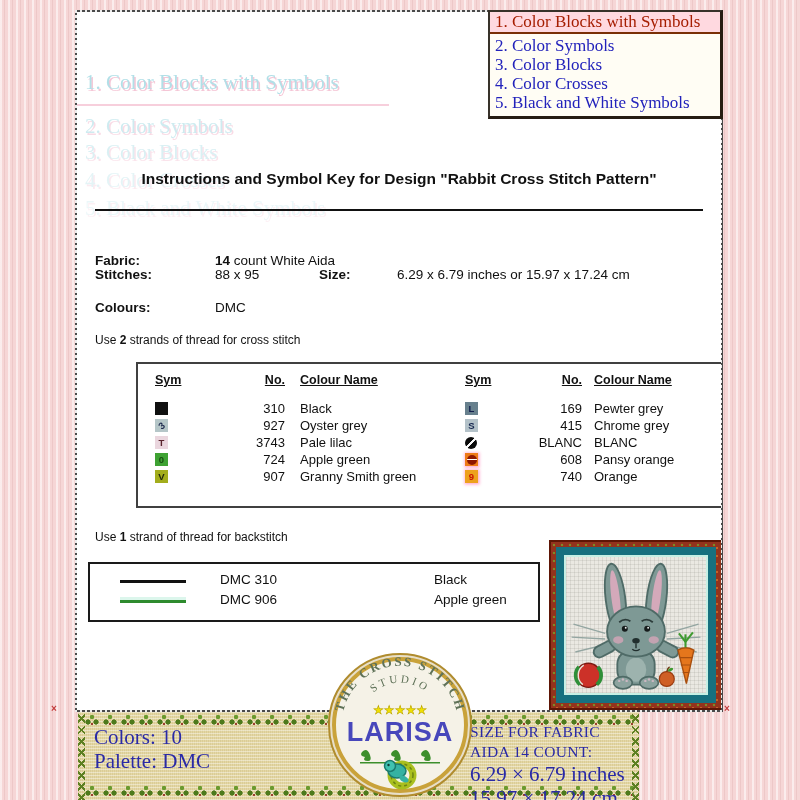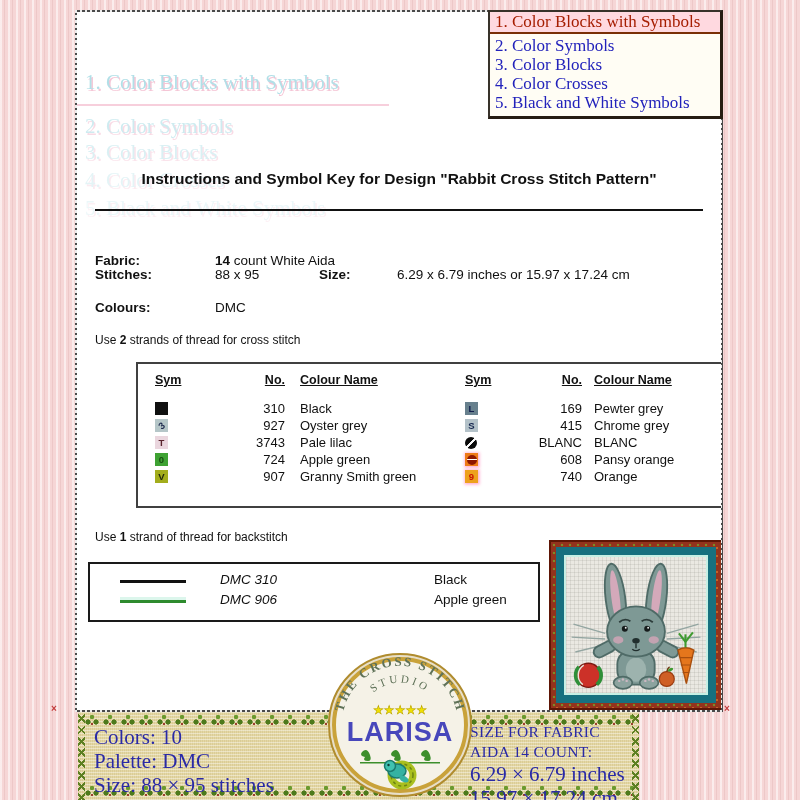--- a/index.html
+++ b/index.html
@@ -72,21 +72,21 @@
   .sq-608 .g{width:10px;height:10px;border-radius:50%;
     background:linear-gradient(180deg,#8e1500 0 37%,#ffffff 37% 53%,#8e1500 53%);}
   .sq-740{background:#eda11d;color:#c81400;box-shadow:0 0 3px 1.5px rgba(255,140,190,.75);}
 
   
   .bsbox{position:absolute;left:11px;top:550px;width:448px;height:56px;
     border:2px solid #1a1a1a;z-index:1;background:#fff;}
   .bl{position:absolute;left:30px;width:66px;height:3px;}
   .bl1{top:16px;background:#111111;}
   .bl2{top:36px;background:#2e8b2e;box-shadow:0 -3px 0 #dcf6ec;}
-  .bcode{position:absolute;left:130px;font-size:13.5px;font-style:italic;}
+  .bcode{position:absolute;left:130px;font-size:13.5px;}
   .bname{position:absolute;left:344px;font-size:13.5px;}
   .r1{top:8px;} .r2{top:28px;}
 
   
   .preview{position:absolute;left:472px;top:528px;width:174px;height:170px;z-index:2;
     box-sizing:border-box;background:#93331c;border:2px solid #5e1606;padding:5px;
     background-image:radial-gradient(circle at 3px 3px, rgba(122,150,40,.9) 1.2px, transparent 1.6px),
       radial-gradient(circle at 6px 6px, rgba(210,110,40,.8) 1px, transparent 1.4px);
     background-size:8px 8px;}
   .prev-teal{width:100%;height:100%;box-sizing:border-box;background:#17707f;padding:8px;}
@@ -375,21 +375,20 @@
   </div>
 
   <div class="footer">
     <div class="orn orn-top"></div>
     <div class="orn orn-bot"></div>
     <div class="zig zigL"></div>
     <div class="zig zigR"></div>
     <div class="f-left">
       <div>Colors: 10</div>
       <div>Palette: DMC</div>
-      <div>Size: 88 × 95 stitches</div>
     </div>
     <div class="f-right">
       <div class="ft">SIZE FOR FABRIC AIDA 14 COUNT:</div>
       <div class="fl">6.29 × 6.79 inches</div>
       <div class="fl">15.97 × 17.24 cm</div>
     </div>
   </div>
 
   <span class="xmark" style="left:51px;top:703px;">×</span>
   <span class="xmark" style="left:724px;top:703px;">×</span>

